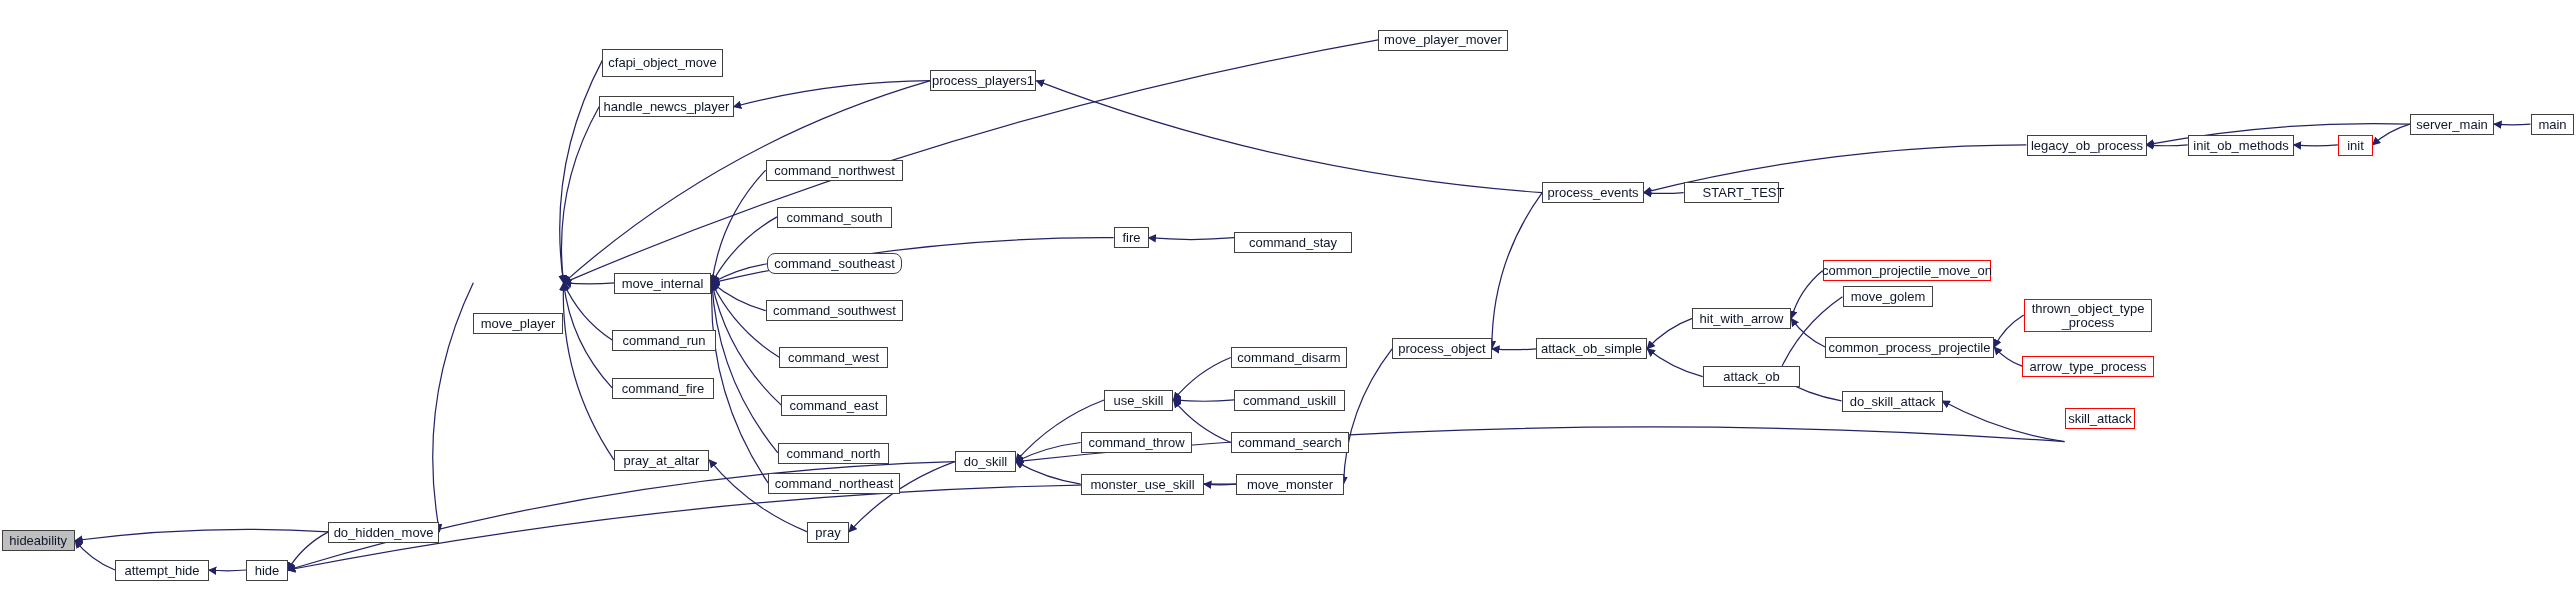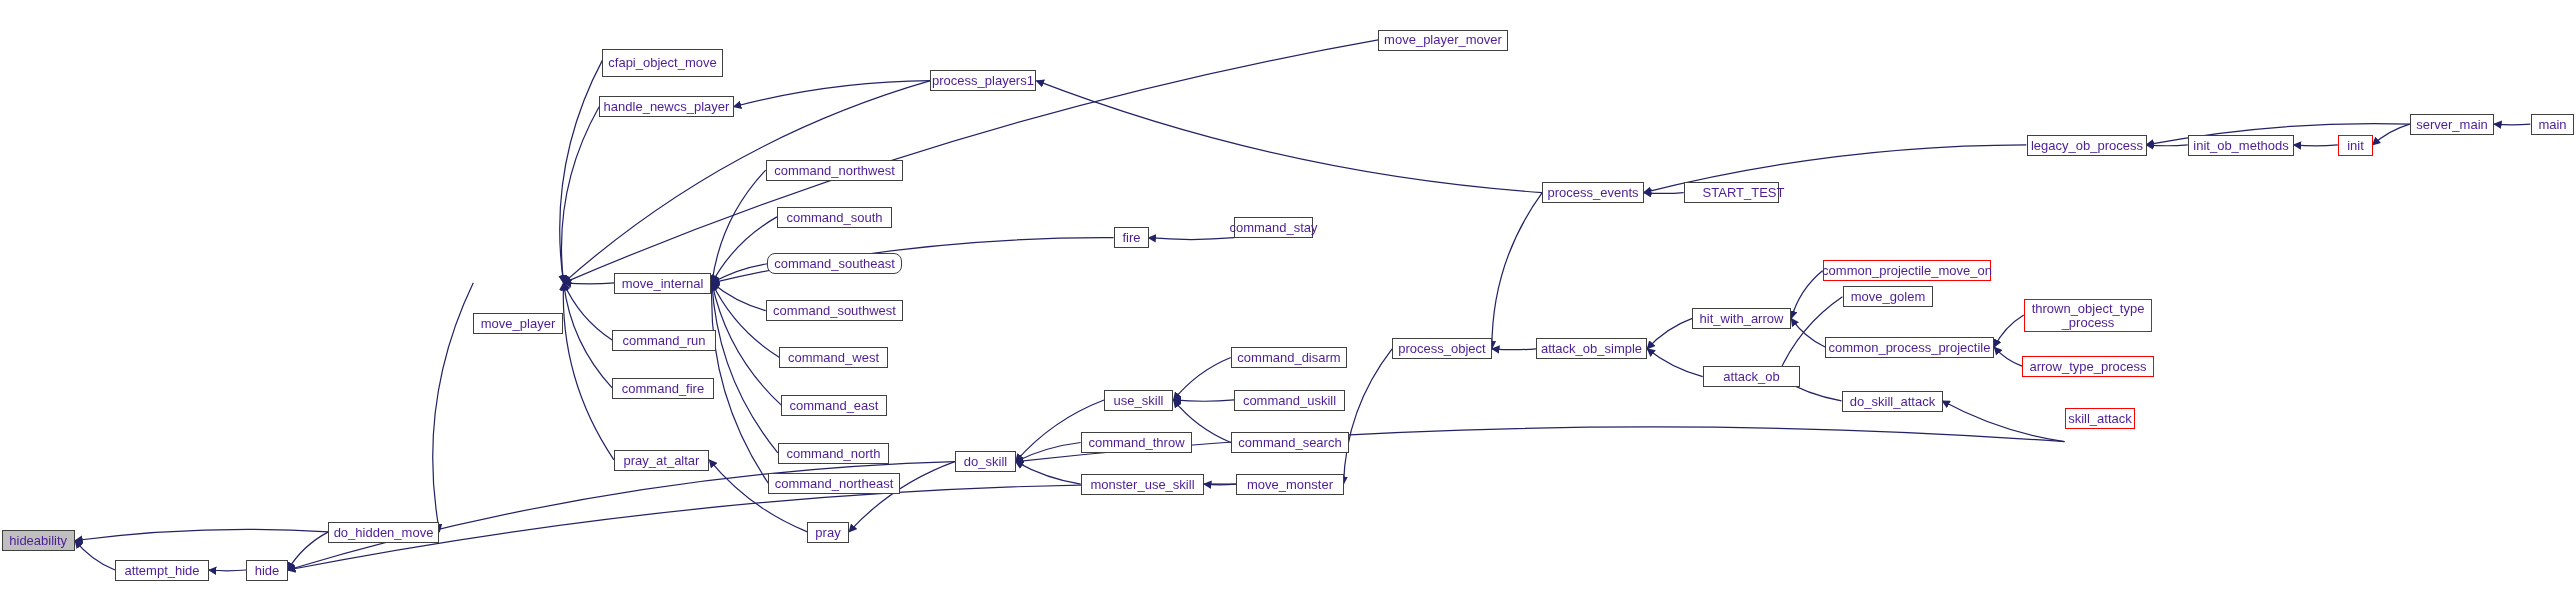--- a/index.html
+++ b/index.html
@@ -2,21 +2,21 @@
 <html style="font-size:14px"><head>
 <meta charset="utf-8">
 <style>
   html,body{margin:0;padding:0;background:#ffffff;}
   #canvas{position:relative;width:2576px;height:616px;background:#ffffff;
           font-family:"Liberation Sans","DejaVu Sans",sans-serif;}
   svg#edges{position:absolute;left:0;top:0;width:2576px;height:616px;}
   .node{position:absolute;box-sizing:border-box;background:#ffffff;
         border:0.9px solid #404040;display:flex;align-items:center;
         justify-content:center;text-align:center;line-height:1.05;
-        font-size:13px;color:#4c1d95;white-space:pre-line;}
+        font-size:13px;color:#0f172a;white-space:pre-line;}
   .node.red{border:0.9px solid #ff0000;}
   .node.root{background:#bfbfbf;border:0.9px solid #404040;}
 </style>
 </head>
 <body>
 
 <div id="canvas">
   <svg id="edges" viewBox="0 0 2968 710" xmlns="http://www.w3.org/2000/svg">
     <defs>
       <marker id="arrow" viewBox="0 0 10 10" refX="9" refY="5" markerWidth="7" markerHeight="7" orient="auto-start-reverse">
@@ -96,21 +96,21 @@
       <div class="node" style="left: 777px; top: 207px; width: 115px; height: 21px;">command_south</div>
       <div class="node" style="left: 767px; top: 253px; width: 135px; height: 21px; border-radius: 8px;">command_southeast</div>
       <div class="node" style="left: 766px; top: 300px; width: 137px; height: 21px;">command_southwest</div>
       <div class="node" style="left: 779px; top: 347px; width: 109px; height: 21px;">command_west</div>
       <div class="node" style="left: 781px; top: 395px; width: 106px; height: 21px;">command_east</div>
       <div class="node" style="left: 778px; top: 443px; width: 111px; height: 21px;">command_north</div>
       <div class="node" style="left: 768px; top: 473px; width: 132px; height: 21px;">command_northeast</div>
       <div class="node" style="left: 807px; top: 522px; width: 42px; height: 21px;">pray</div>
       <div class="node" style="left: 955px; top: 451px; width: 61px; height: 21px;">do_skill</div>
       <div class="node" style="left: 1114px; top: 227px; width: 35px; height: 21px;">fire</div>
-      <div class="node" style="left: 1234px; top: 217px; width: 79px; height: 21px;">command_stay</div>
+      <div class="node" style="left: 1234px; top: 232px; width: 118px; height: 21px;">command_stay</div>
       <div class="node" style="left: 1104px; top: 390px; width: 69px; height: 21px;">use_skill</div>
       <div class="node" style="left: 1081px; top: 432px; width: 111px; height: 21px;">command_throw</div>
       <div class="node" style="left: 1081px; top: 474px; width: 123px; height: 21px;">monster_use_skill</div>
       <div class="node" style="left: 1231px; top: 347px; width: 116px; height: 21px;">command_disarm</div>
       <div class="node" style="left: 1234px; top: 390px; width: 111px; height: 21px;">command_uskill</div>
       <div class="node" style="left: 1231px; top: 432px; width: 118px; height: 21px;">command_search</div>
       <div class="node" style="left: 1236px; top: 474px; width: 108px; height: 21px;">move_monster</div>
       <div class="node" style="left: 602px; top: 49px; width: 121px; height: 28px;">cfapi_object_move</div>
       <div class="node" style="left: 599px; top: 96px; width: 135px; height: 21px;">handle_newcs_player</div>
       <div class="node" style="left: 930px; top: 70px; width: 106px; height: 21px;">process_players1</div>

